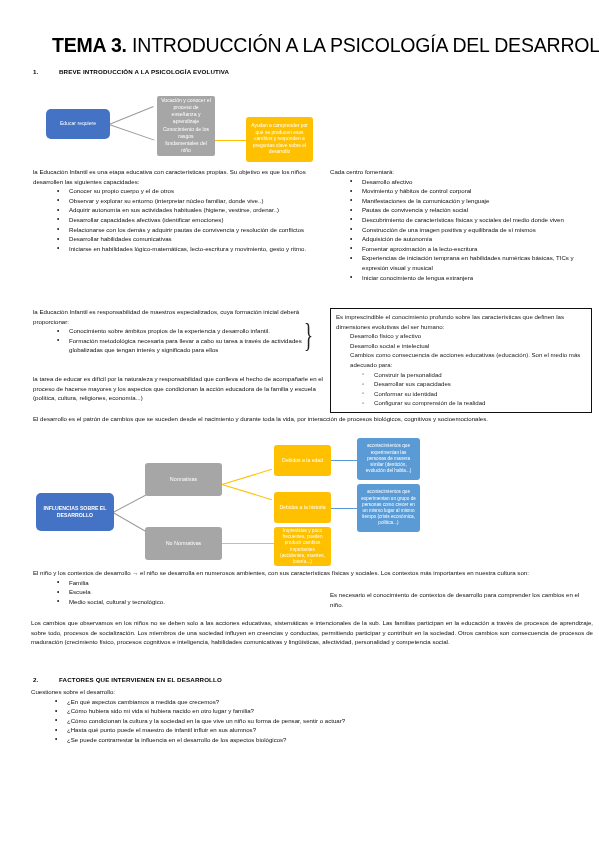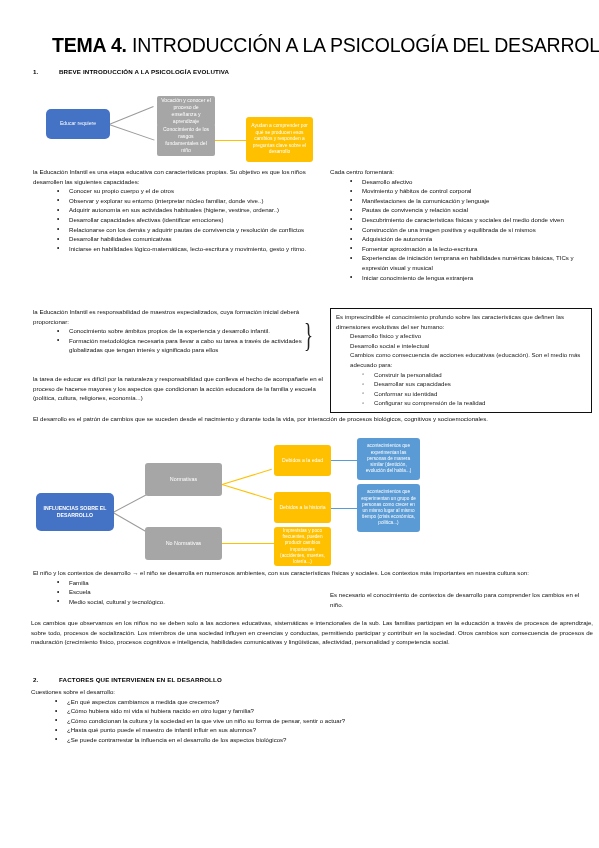--- a/index.html
+++ b/index.html
@@ -151,21 +151,21 @@
     transform: scaleX(0.55);
     transform-origin: left center;
   }
 </style>
 </head>
 <body>
 
 <div class="page">
 
   <div class="doc-title">
-    <span class="bold">TEMA 4.</span><span class="rest"> INTRODUCCIÓN A LA PSICOLOGÍA DEL DESARROLLO</span>
+    <span class="bold">TEMA 3.</span><span class="rest"> INTRODUCCIÓN A LA PSICOLOGÍA DEL DESARROLLO</span>
   </div>
 
   <div class="section-head" style="left:33px; top:68px;">
     <span class="num">1.</span><span>BREVE INTRODUCCIÓN A LA PSICOLOGÍA EVOLUTIVA</span>
   </div>
 
   <div>
 
     <div class="connector" style="left:109px; top:124px; width:48px; transform: rotate(-22deg);"></div>
     <div class="connector" style="left:109px; top:124px; width:48px; transform: rotate(19deg);"></div>

